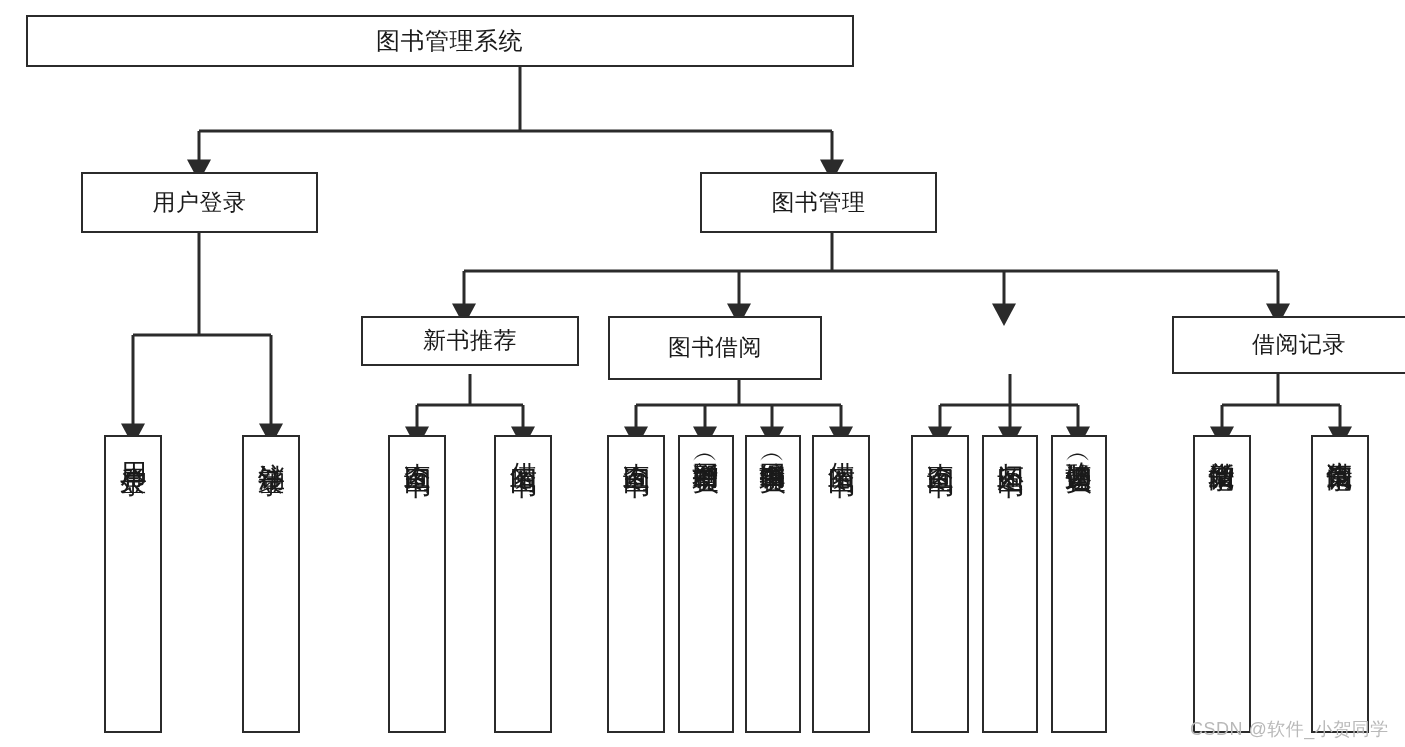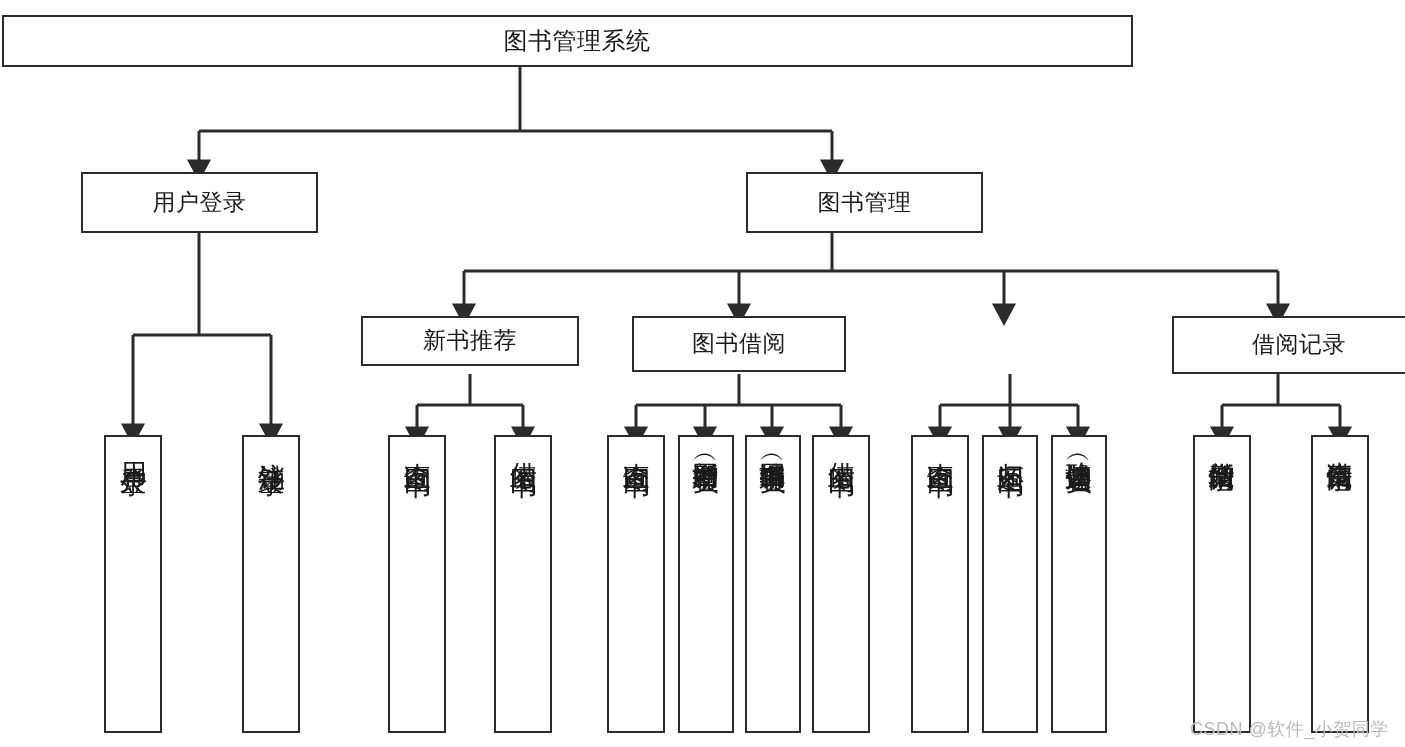--- a/index.html
+++ b/index.html
@@ -127,35 +127,35 @@
       <path d="M1010,405 L1010,433" marker-end="url(#arrow)"></path>
       <path d="M1078,405 L1078,433" marker-end="url(#arrow)"></path>
 
       <path d="M1278,374 L1278,405"></path>
       <path d="M1222,405 L1340,405"></path>
       <path d="M1222,405 L1222,433" marker-end="url(#arrow)"></path>
       <path d="M1340,405 L1340,433" marker-end="url(#arrow)"></path>
     </g>
   </svg>
 
-  <div class="node horiz root" style="left:2px; top:15px; width:1131px; height:52px;padding-left:19px;">
+  <div class="node horiz root" style="left:26px; top:15px; width:828px; height:52px;padding-left:19px;">
     <span class="node-label">图书管理系统</span>
   </div>
 
   <div class="node horiz" style="left:81px; top:172px; width:237px; height:61px;">
     <span class="node-label">用户登录</span>
   </div>
-  <div class="node horiz" style="left:746px; top:172px; width:237px; height:61px;">
+  <div class="node horiz" style="left:700px; top:172px; width:237px; height:61px;">
     <span class="node-label">图书管理</span>
   </div>
 
   <div class="node horiz" style="left:361px; top:316px; width:218px; height:50px;">
     <span class="node-label">新书推荐</span>
   </div>
-  <div class="node horiz" style="left:632px; top:316px; width:214px; height:56px;justify-content:center;">
+  <div class="node horiz" style="left:608px; top:316px; width:214px; height:64px;justify-content:center;">
     <span class="node-label">图书借阅</span>
   </div>
   <div class="node horiz" style="left:1172px; top:316px; width:254px; height:58px;">
     <span class="node-label">借阅记录</span>
   </div>
 
   <div class="node vert" style="left:104px; top:435px; width:58px; height:298px;">
     <span class="node-label">用户登录</span>
   </div>
   <div class="node vert" style="left:242px; top:435px; width:58px; height:298px;">

